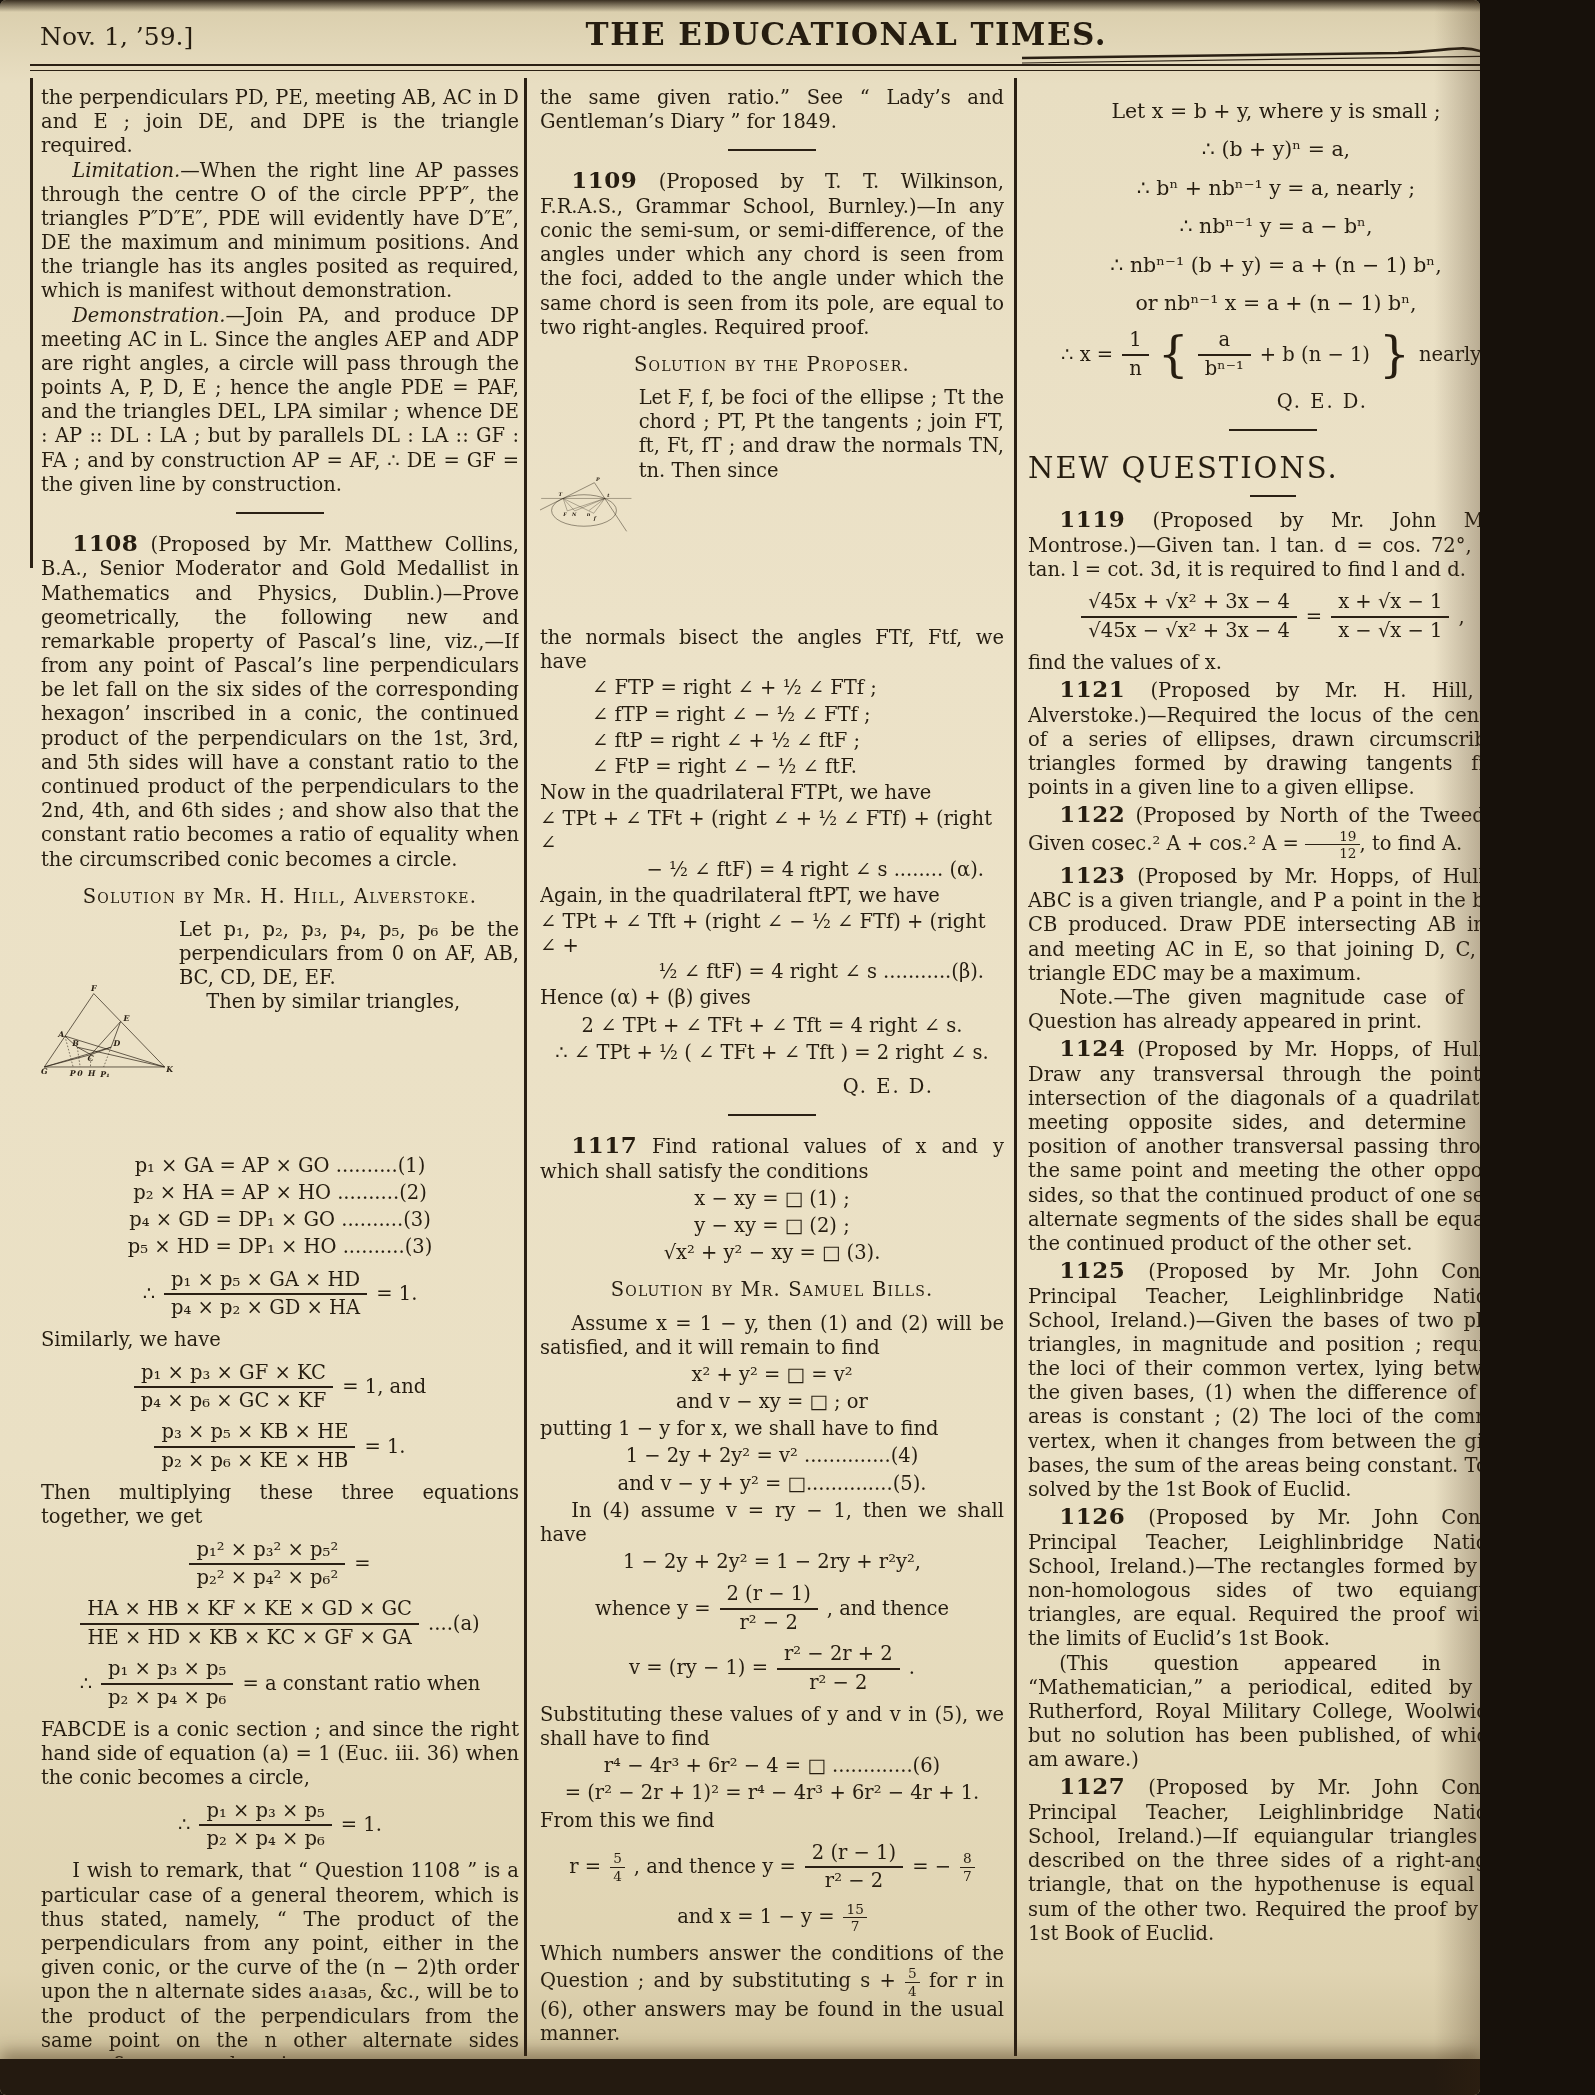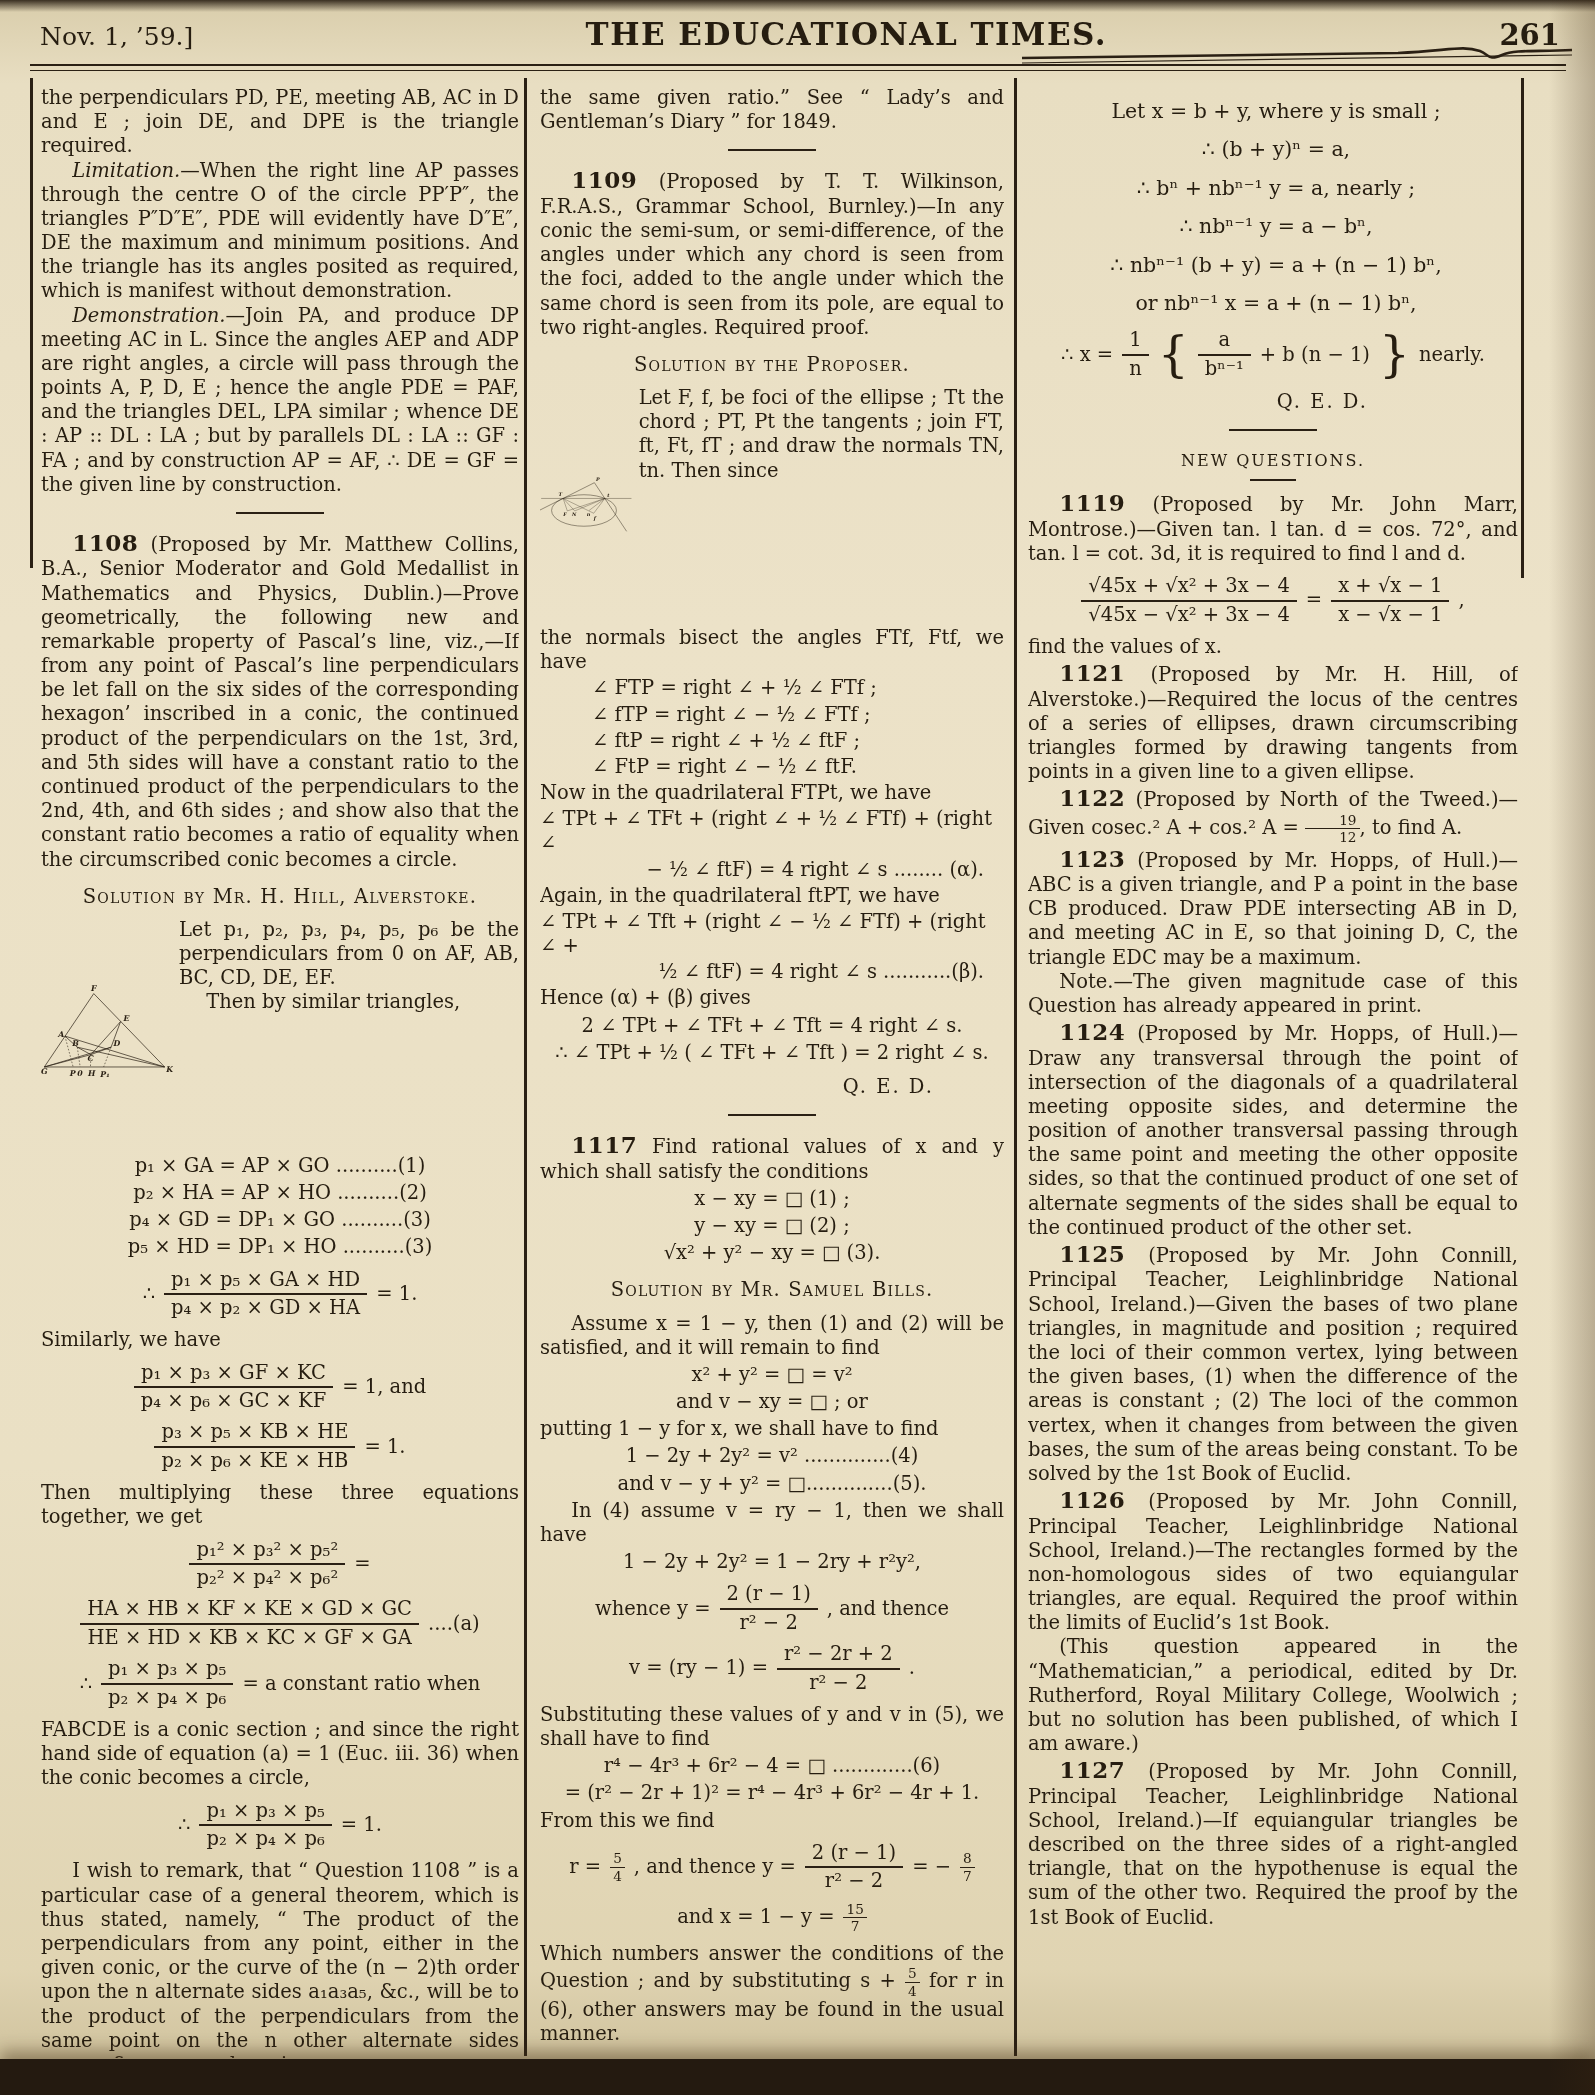--- a/index.html
+++ b/index.html
@@ -1,19 +1,19 @@
 <!DOCTYPE html>
 <html><head>
 <meta charset="utf-8">
 <style>
   html,body { margin:0; padding:0; background:#17110b; }
   .page {
-    position:relative; width:1595px; height:2095px; overflow:hidden;
+    position:relative; width:1480px; height:2095px; overflow:hidden;
     background: linear-gradient(180deg,#d9cdab 0%,#e8dec2 4%,#ece2c8 30%,#eae0c4 70%,#e0d4b2 94%,#c9bb95 100%);
-    font-family:"DejaVu Serif", serif; color:#261d10;
+    font-family:"DejaVu Serif", serif; color:#261d10;border-radius:6px;
   }
   .page::after { content:""; position:absolute; right:0; top:0; bottom:0; width:46px;
     background:linear-gradient(90deg, rgba(60,40,18,0) 0%, rgba(60,40,18,.28) 100%); pointer-events:none;}
   .top-edge { position:absolute; top:0; left:0; right:0; height:12px;
     background:linear-gradient(180deg, rgba(30,20,10,.85), rgba(30,20,10,0)); }
   .bottom-edge { position:absolute; bottom:0; left:0; right:0; height:36px; background:#241a10;
     box-shadow:0 -8px 16px rgba(70,50,25,.45); }
   .header { position:absolute; top:16px; left:40px; width:1520px; display:flex; justify-content:space-between; align-items:baseline; }
   .h-date { font-size:25px; }
   .h-title { font-size:31px; font-weight:bold; letter-spacing:1.5px; }
@@ -38,21 +38,21 @@
   .eqright { text-align:right; text-indent:0; margin:2px 20px 2px 0; }
   .eqrow { display:flex; justify-content:center; align-items:center; gap:9px; margin:9px 0; text-indent:0; }
   .frac { display:inline-block; text-align:center; vertical-align:middle; line-height:1.15; }
   .frac .fnum { display:block; padding:0 7px 2px; border-bottom:2px solid #2a2014; }
   .frac .fden { display:block; padding:2px 7px 0; }
   .sfrac { display:inline-block; text-align:center; vertical-align:middle; font-size:.70em; line-height:1.05; }
   .sfrac .fnum { display:block; border-bottom:1.5px solid #2a2014; padding:0 3px 1px; }
   .sfrac .fden { display:block; padding:1px 3px 0; }
   .brace { font-size:2.5em; font-weight:100; line-height:.9; }
   .qed { text-align:right; text-indent:0; padding-right:70px; letter-spacing:2px; margin:10px 0; }
-  .nq { text-align:center; text-indent:0; font-size:16px; letter-spacing:2px; margin:20px 0 4px; }
+  .nq { text-indent:0; font-size:29px; letter-spacing:2px; margin:20px 0 4px; }
   .figblock { display:flex; gap:6px; margin:8px 0 4px; text-indent:0; }
   .figtext { text-align:justify; }
   .figtext p { text-indent:0; }
   .figtext p + p { text-indent:1.4em; }
   svg text { font-family:"DejaVu Serif", serif; font-style:italic; font-weight:bold; fill:#2a2014; }
   .m3line { text-align:center; text-indent:0; margin:13px 0 13px 6px; font-size:20.5px; }
 </style>
 </head>
 <body>
 

